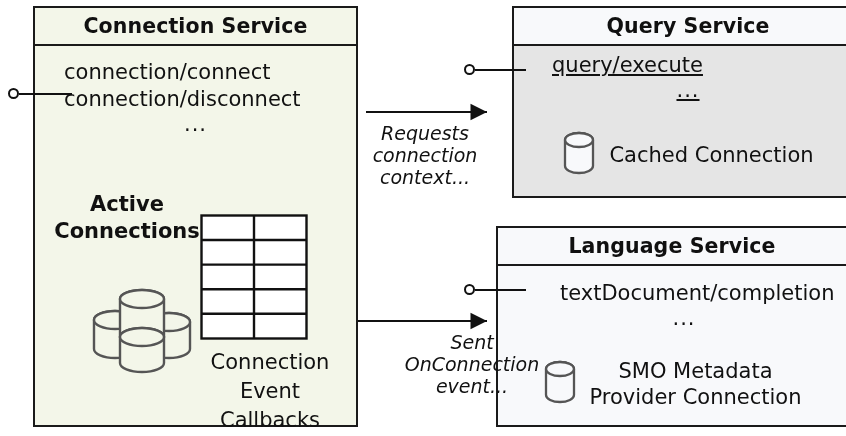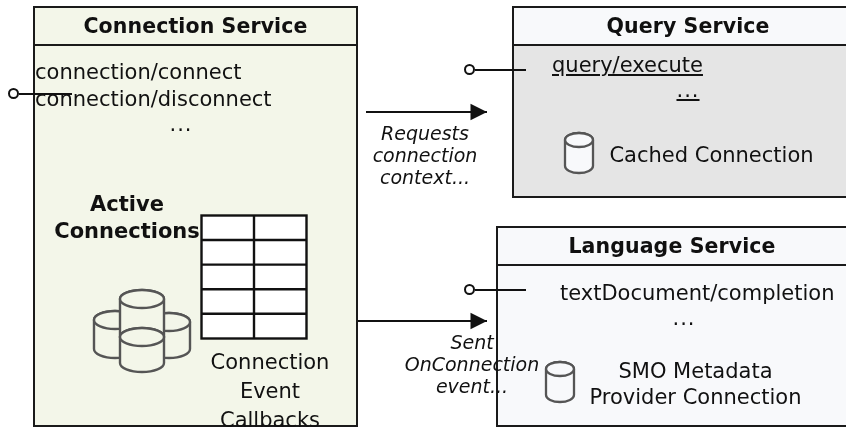--- a/index.html
+++ b/index.html
@@ -87,21 +87,21 @@
     font-size: 21px;
     line-height: 27px;
   }
   .endpoint-line { white-space: nowrap; }
   .ellipsis-line {
     font-size: 21px;
     line-height: 22px;
     letter-spacing: 1px;
   }
 
-  #cs-endpoints { top: 13px; text-align: left; }
+  #cs-endpoints { top: 13px; text-align: left; padding-left: 29px; }
   #qs-endpoints { top: 6px; text-decoration: underline; }
   #ls-endpoints { top: 14px; padding-left: 24px; }
   #qs-endpoints .endpoint-line,
   #ls-endpoints .endpoint-line { text-align: left; padding-left: 38px; }
   #qs-endpoints .ellipsis-line,
   #ls-endpoints .ellipsis-line { text-align: center; padding-left: 0; }
   #cs-endpoints .ellipsis-line { text-align: center; padding-left: 0; margin-left: -29px; }
 
   
   .lollipop {

